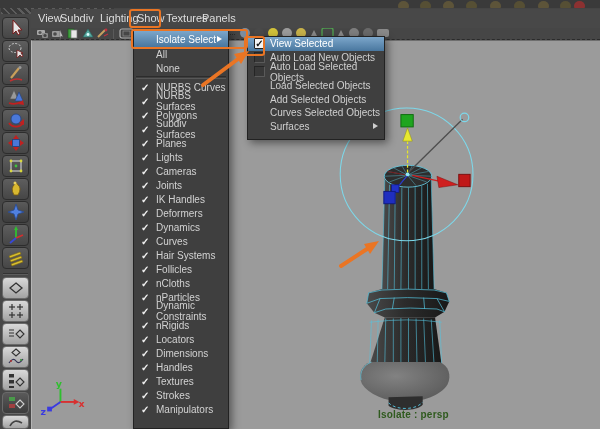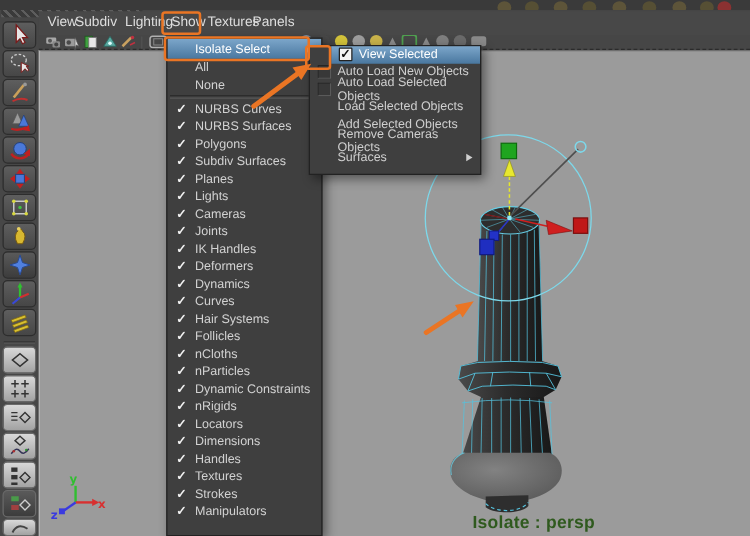--- a/index.html
+++ b/index.html
@@ -25,42 +25,42 @@
   .tool-btn { position:absolute; left:2px; width:27px; height:22px; border-radius:4px;
     background:linear-gradient(#5e5e5e,#464646); border:1px solid #2d2d2d;
     display:flex; align-items:center; justify-content:center; }
   .tool-btn.lite { background:linear-gradient(#d9d9d9,#a2a2a2); border-color:#6a6a6a; }
   .tool-btn.dark2 { background:linear-gradient(#5a5a5a,#3c3c3c); }
   .tbx-sep { position:absolute; left:3px; width:25px; height:2px; background:#333; border-bottom:1px solid #5c5c5c; }
 
   
   .viewport { position:absolute; left:31px; top:40px; width:569px; height:389px; background:#9b9b9b;
     border-top:1px solid #6e6e6e; border-left:1px solid #b5b5b5; }
-  .hud { position:absolute; left:346px; top:368px; font-size:14px; font-weight:bold; color:#2f5a1e;
+  .hud { position:absolute; left:346px; top:368px; font-size:10px; font-weight:bold; color:#2f5a1e;
     letter-spacing:.2px; }
 
   
   .menu-panel { position:absolute; background:#3f3f3f; border:1px solid #222;
     box-shadow:3px 3px 8px rgba(0,0,0,.45); z-index:5; }
-  #show-menu { left:133px; top:30px; width:125px; height:399px; overflow:hidden; }
+  #show-menu { left:133px; top:30px; width:96px; height:399px; overflow:hidden; }
   #isolate-submenu { left:247px; top:36px; width:138px; height:104px; z-index:6; }
   .mrow { position:relative; height:14px; display:flex; align-items:center; padding-left:7px;
     font-size:10px; color:#d2d2d2; cursor:default; }
   .mrow.tall { height:16px; }
   .mrow.hl { background:linear-gradient(#7ca6ca,#49779f); color:#fff; }
   .msep { height:3px; border-top:1px solid #2c2c2c; border-bottom:1px solid #585858; margin:1px 2px; }
   .chk { width:11px; display:inline-block; color:#f2f2f2; font-size:10px; font-weight:bold; margin-right:4px; flex:0 0 11px; }
   .chk::before { content:"\2713"; }
   .chk.empty::before { content:""; }
   .sub-arrow { position:absolute; right:6px; top:50%; margin-top:-3.5px; width:0; height:0;
     border-left:5px solid #cfcfcf; border-top:3.5px solid transparent; border-bottom:3.5px solid transparent; }
   .mrow.hl .sub-arrow { border-left-color:#fff; }
   .srow { position:relative; height:13.8px; display:flex; align-items:center; padding-left:6px;
     font-size:10px; color:#cfcfcf; }
-  .srow.hl { background:linear-gradient(#7ca6ca,#49779f); color:#fff;margin-left:17px; }
+  .srow.hl { background:linear-gradient(#7ca6ca,#49779f); color:#fff; }
   .box { width:11px; height:11px; margin-right:5px; flex:0 0 11px; border-radius:1px; }
   .box.checked { background:#f4f4f4; border:1px solid #222; color:#111; font-size:10px; font-weight:bold;
     line-height:10px; text-align:center; }
   .box.checked::before { content:"\2713"; }
   .box.unchecked { background:#383838; border-top:1px solid #252525; border-left:1px solid #252525;
     border-right:1px solid #5a5a5a; border-bottom:1px solid #5a5a5a; }
   .box.none { visibility:hidden; }
 
   
   .anno-box { position:absolute; border:2px solid #ea7524; border-radius:3px; z-index:10; pointer-events:none; }
@@ -548,21 +548,21 @@
     <div class="srow">
       <span class="box none"></span>
       <span>Load Selected Objects</span>
     </div>
     <div class="srow">
       <span class="box none"></span>
       <span>Add Selected Objects</span>
     </div>
     <div class="srow">
       <span class="box none"></span>
-      <span>Remove Cameras Objects</span>
+      <span>Curves Selected Objects</span>
     </div>
     <div class="srow">
       <span class="box none"></span>
       <span>Surfaces</span>
       <span class="sub-arrow"></span>
     </div>
   </div>
 
   <div class="anno-box" style="left:129px;top:9px;width:32px;height:19px"></div>
   <div class="anno-box" style="left:131px;top:29px;width:117px;height:20px"></div>

